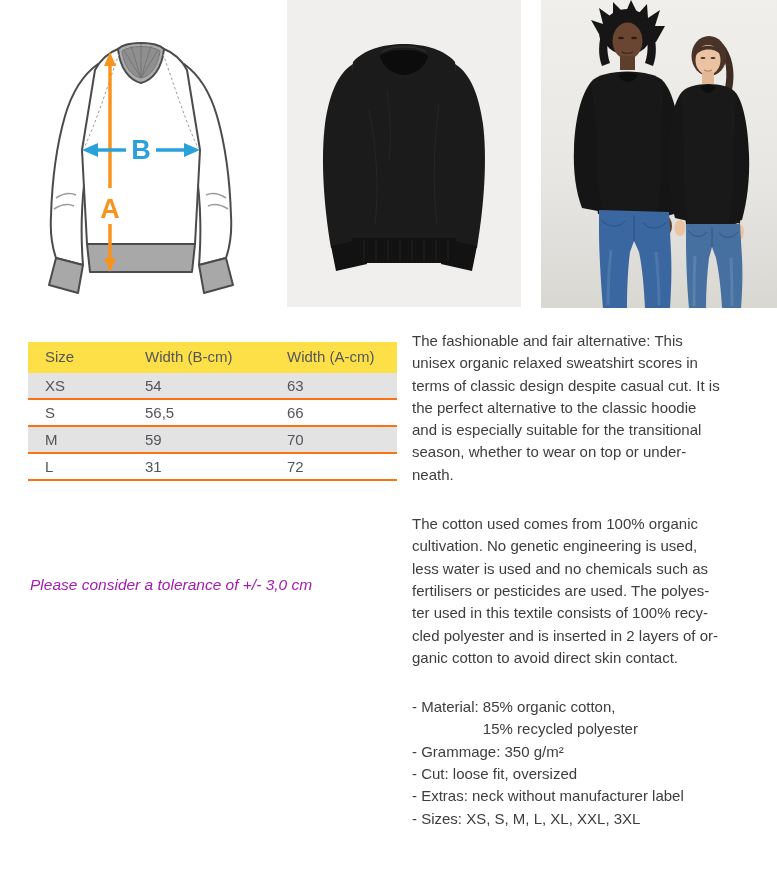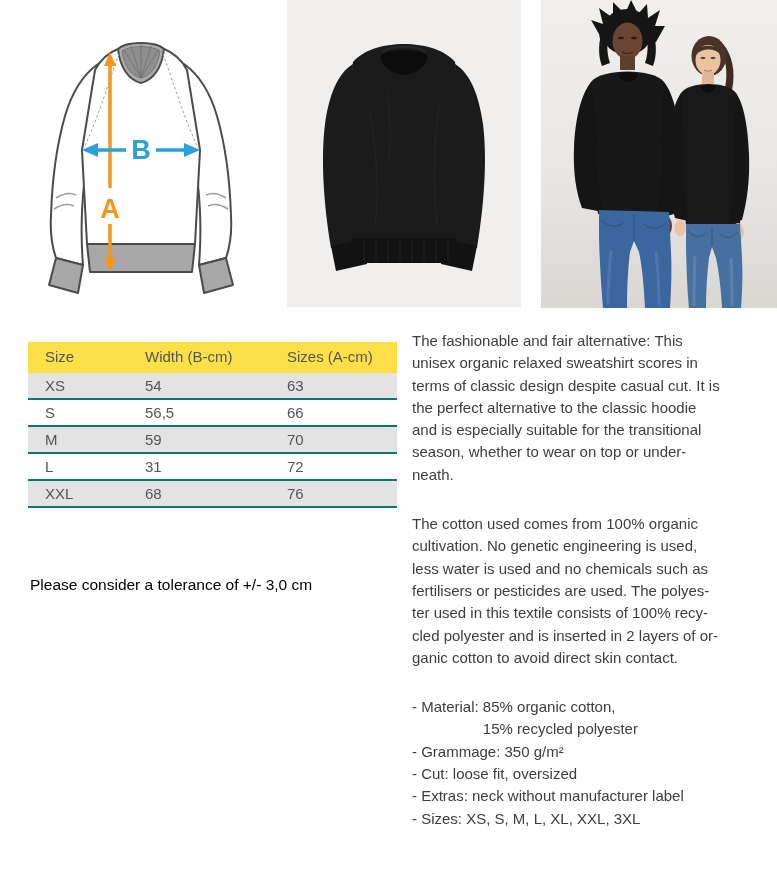--- a/index.html
+++ b/index.html
@@ -18,28 +18,28 @@
   .size-table {
     position:absolute; left:28px; top:342px; width:369px;
     border-collapse:separate; border-spacing:0; table-layout:fixed;
     font-size:15px; color:#54555a;
   }
   .size-table th {
     text-align:left; font-weight:400; height:29px; padding:0 0 2px 17px;
     color:#55565b; background:#fde047;
   }
   .size-table td {
-    height:25px; padding:0 0 0 17px; border-bottom:2px solid #0f766e;
+    height:25px; padding:0 0 0 17px; border-bottom:2px solid #f97316;
     background:#ffffff;
   }
   .size-table tbody tr:nth-child(odd) td { background:#e3e3e4; }
 
   .tolerance {
     position:absolute; left:30px; top:576px;
-    font-size:15.5px; color:#000000;
+    font-size:15.5px; color:#a21caf;font-style:italic;
   }
 
   
   .description {
     position:absolute; left:412px; top:330px; width:362px;
     font-size:15px; line-height:22.3px; color:#3d3d3f;
   }
   .description p { margin:0 0 27px 0; white-space:pre-line; }
   .description p.specs { white-space:pre-wrap; margin-bottom:0; }
 
@@ -207,21 +207,21 @@
   <table class="size-table">
     <colgroup>
       <col style="width:100px">
         <col style="width:142px">
         <col style="width:127px">
     </colgroup>
     <thead>
       <tr>
         <th>Size</th>
         <th>Width (B-cm)</th>
-        <th>Sizes (A-cm)</th>
+        <th>Width (A-cm)</th>
       </tr>
     </thead>
     <tbody>
       <tr>
         <td>XS</td>
         <td>54</td>
         <td>63</td>
       </tr>
       <tr>
         <td>S</td>
@@ -230,25 +230,20 @@
       </tr>
       <tr>
         <td>M</td>
         <td>59</td>
         <td>70</td>
       </tr>
       <tr>
         <td>L</td>
         <td>31</td>
         <td>72</td>
-      </tr>
-      <tr>
-        <td>XXL</td>
-        <td>68</td>
-        <td>76</td>
       </tr>
     </tbody>
   </table>
 
   <div class="tolerance">Please consider a tolerance of +/- 3,0 cm</div>
 
   <div class="description">
     <p>The fashionable and fair alternative: This
 unisex organic relaxed sweatshirt scores in
 terms of classic design despite casual cut. It is

